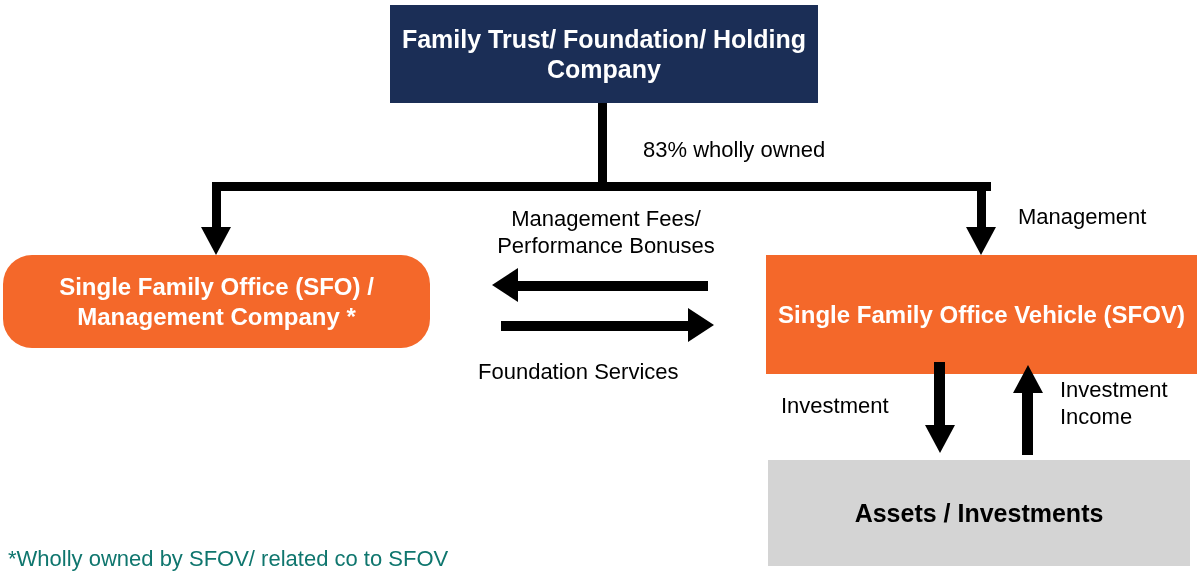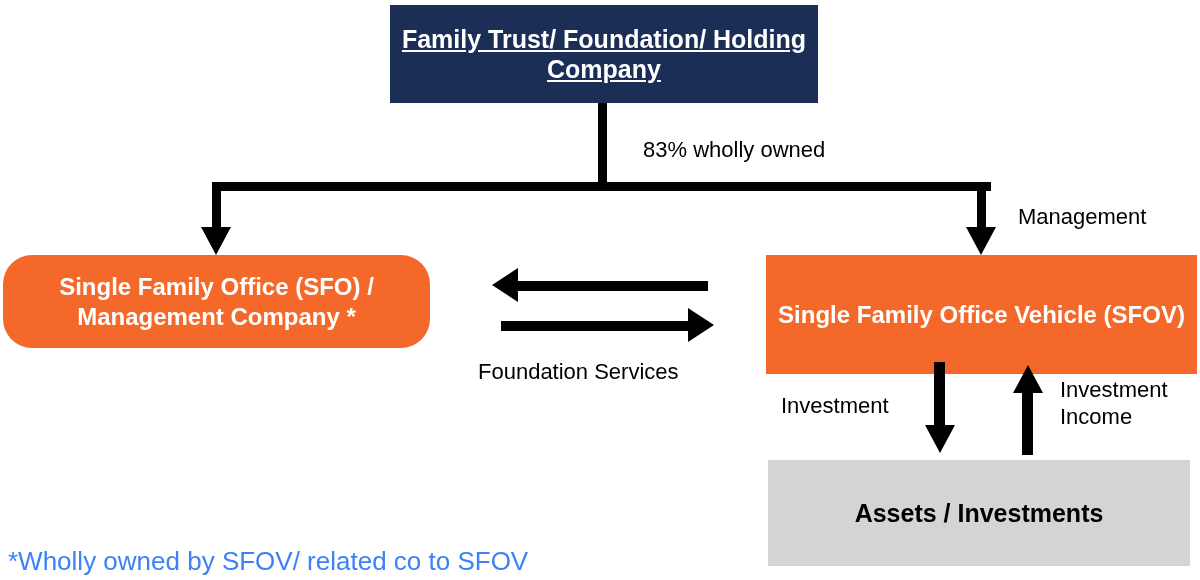--- a/index.html
+++ b/index.html
@@ -40,21 +40,20 @@
     color: #ffffff;
   }
   .node-gray {
     background: #D4D4D4;
     color: #000000;
   }
 
   #node-trust {
     left: 390px; top: 5px; width: 428px; height: 98px;
     font-size: 25px;
-    text-decoration: underline;
   }
   #node-sfo {
     left: 3px; top: 255px; width: 427px; height: 93px;
     font-size: 24px;
     border-radius: 29px;
   }
   #node-sfov {
     left: 766px; top: 255px; width: 431px; height: 119px;
     font-size: 24px;
   }
@@ -73,22 +72,22 @@
   }
   #label-owned      { left: 643px; top: 136px; }
   #label-investments{ left: 1018px; top: 203px; }
   #label-fees       { left: 481px; top: 205px; width: 250px; text-align: center; }
   #label-services   { left: 478px; top: 358px; }
   #label-investment { left: 781px; top: 392px; }
   #label-income     { left: 1060px; top: 376px; }
   #footnote {
     position: absolute;
     left: 8px; top: 546px;
-    color: #3b82f6;
-    font-size: 26px;
+    color: #0f766e;
+    font-size: 22px;
   }
 
   
   .seg { position: absolute; background: #000000; }
 
   
   #trunk-vert { left: 598px; top: 103px; width: 9px; height: 80px; }
   
   #bus-horiz  { left: 212px; top: 182px; width: 779px; height: 9px; }
   
@@ -165,20 +164,22 @@
   <div class="seg" id="inv-shaft-down"></div>
   <div class="arrowhead arrow-down" id="head-inv-down"></div>
 
   <div class="seg" id="inv-shaft-up"></div>
   <div class="arrowhead arrow-up" id="head-inv-up"></div>
 
   <div class="label" id="label-owned">83% wholly owned</div>
 
   <div class="label" id="label-investments">Management</div>
 
+  <div class="label" id="label-fees">Management Fees/
+Performance Bonuses</div>
 
   <div class="label" id="label-services">Foundation Services</div>
 
   <div class="label" id="label-investment">Investment</div>
 
   <div class="label" id="label-income">Investment
 Income</div>
 
   <div id="footnote">*Wholly owned by SFOV/ related co to SFOV</div>
 

